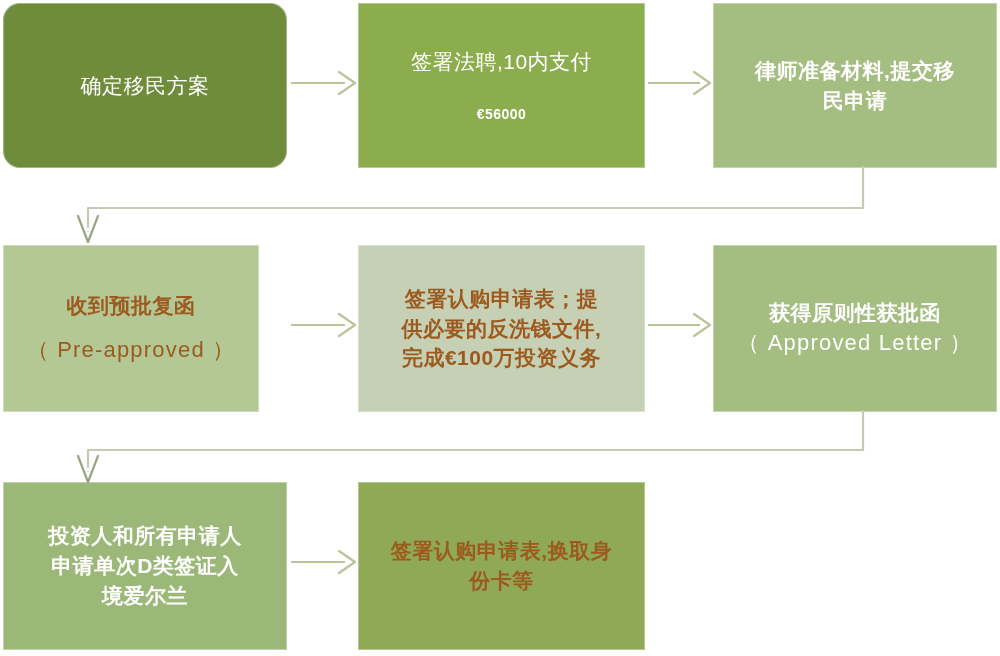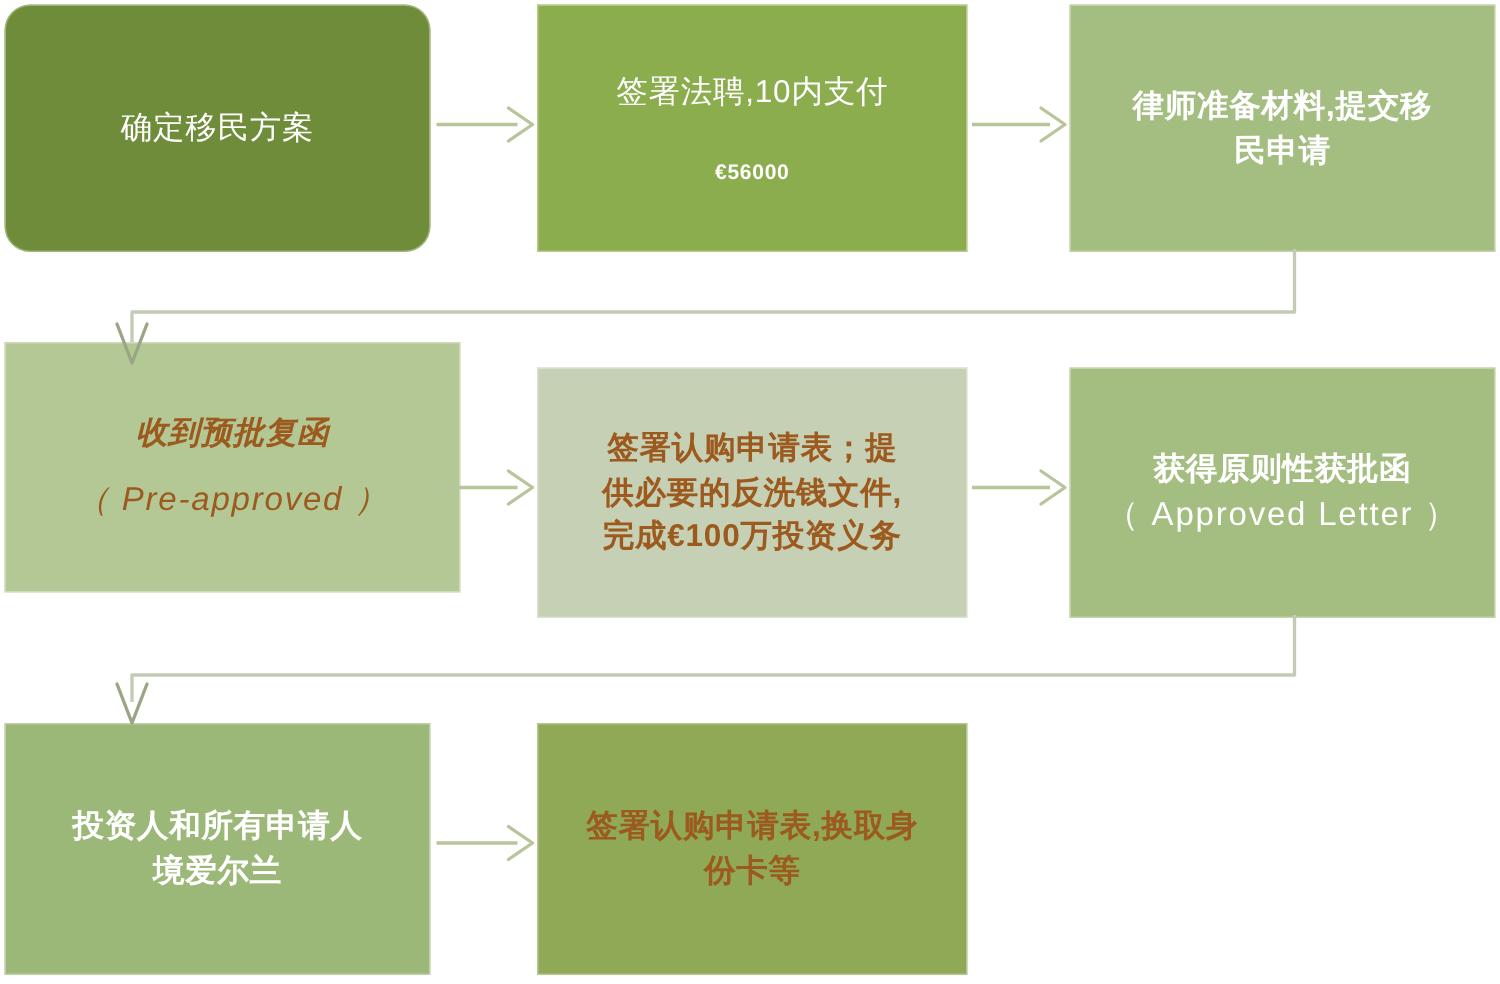--- a/index.html
+++ b/index.html
@@ -47,21 +47,21 @@
     font-weight:bold;
     line-height:1.45;
     letter-spacing:0.5px;
   }
   .gap{height:14px;}
 
   
   #n1{left:3px;  top:3px;   width:284px; height:165px;}
   #n2{left:358px;top:3px;   width:287px; height:165px;gap:27px;}
   #n3{left:713px;top:3px;   width:284px; height:165px;}
-  #n4{left:3px;  top:228px; width:304px; height:167px;font-style:italic;}
+  #n4{left:3px;  top:245px; width:256px; height:167px;}
   #n5{left:358px;top:245px; width:287px; height:167px;}
   #n6{left:713px;top:245px; width:284px; height:167px;}
   #n7{left:3px;  top:482px; width:284px; height:168px;}
   #n8{left:358px;top:482px; width:287px; height:168px;}
 
   
   .conn{position:absolute;pointer-events:none;}
   .arrow-h1{left:287px;top:55px;width:72px;height:56px;}
   .arrow-h2{left:645px;top:55px;width:69px;height:56px;}
   .arrow-h3{left:287px;top:297px;width:72px;height:56px;}
@@ -101,20 +101,21 @@
     <span class="line ln-cn bold">完成€100万投资义务</span>
   </div>
 
   <div class="node" id="n6" style="background: rgb(164, 189, 128); color: rgb(255, 255, 255);">
     <span class="line ln-cn bold">获得原则性获批函</span>
     <span class="line ln-en">（ Approved Letter ）</span>
   </div>
 
   <div class="node" id="n7" style="background: rgb(156, 184, 120); color: rgb(255, 255, 255);">
     <span class="line ln-cn bold">投资人和所有申请人</span>
+    <span class="line ln-cn bold">申请单次D类签证入</span>
     <span class="line ln-cn bold">境爱尔兰</span>
   </div>
 
   <div class="node" id="n8" style="background: rgb(143, 169, 87); color: rgb(156, 90, 30);">
     <span class="line ln-cn bold">签署认购申请表,换取身</span>
     <span class="line ln-cn bold">份卡等</span>
   </div>
 
   <svg class="conn arrow-h1" viewBox="0 0 72 56">
     <path d="M4 28 H58" stroke="#b8c49a" stroke-width="2.2" fill="none"></path>

